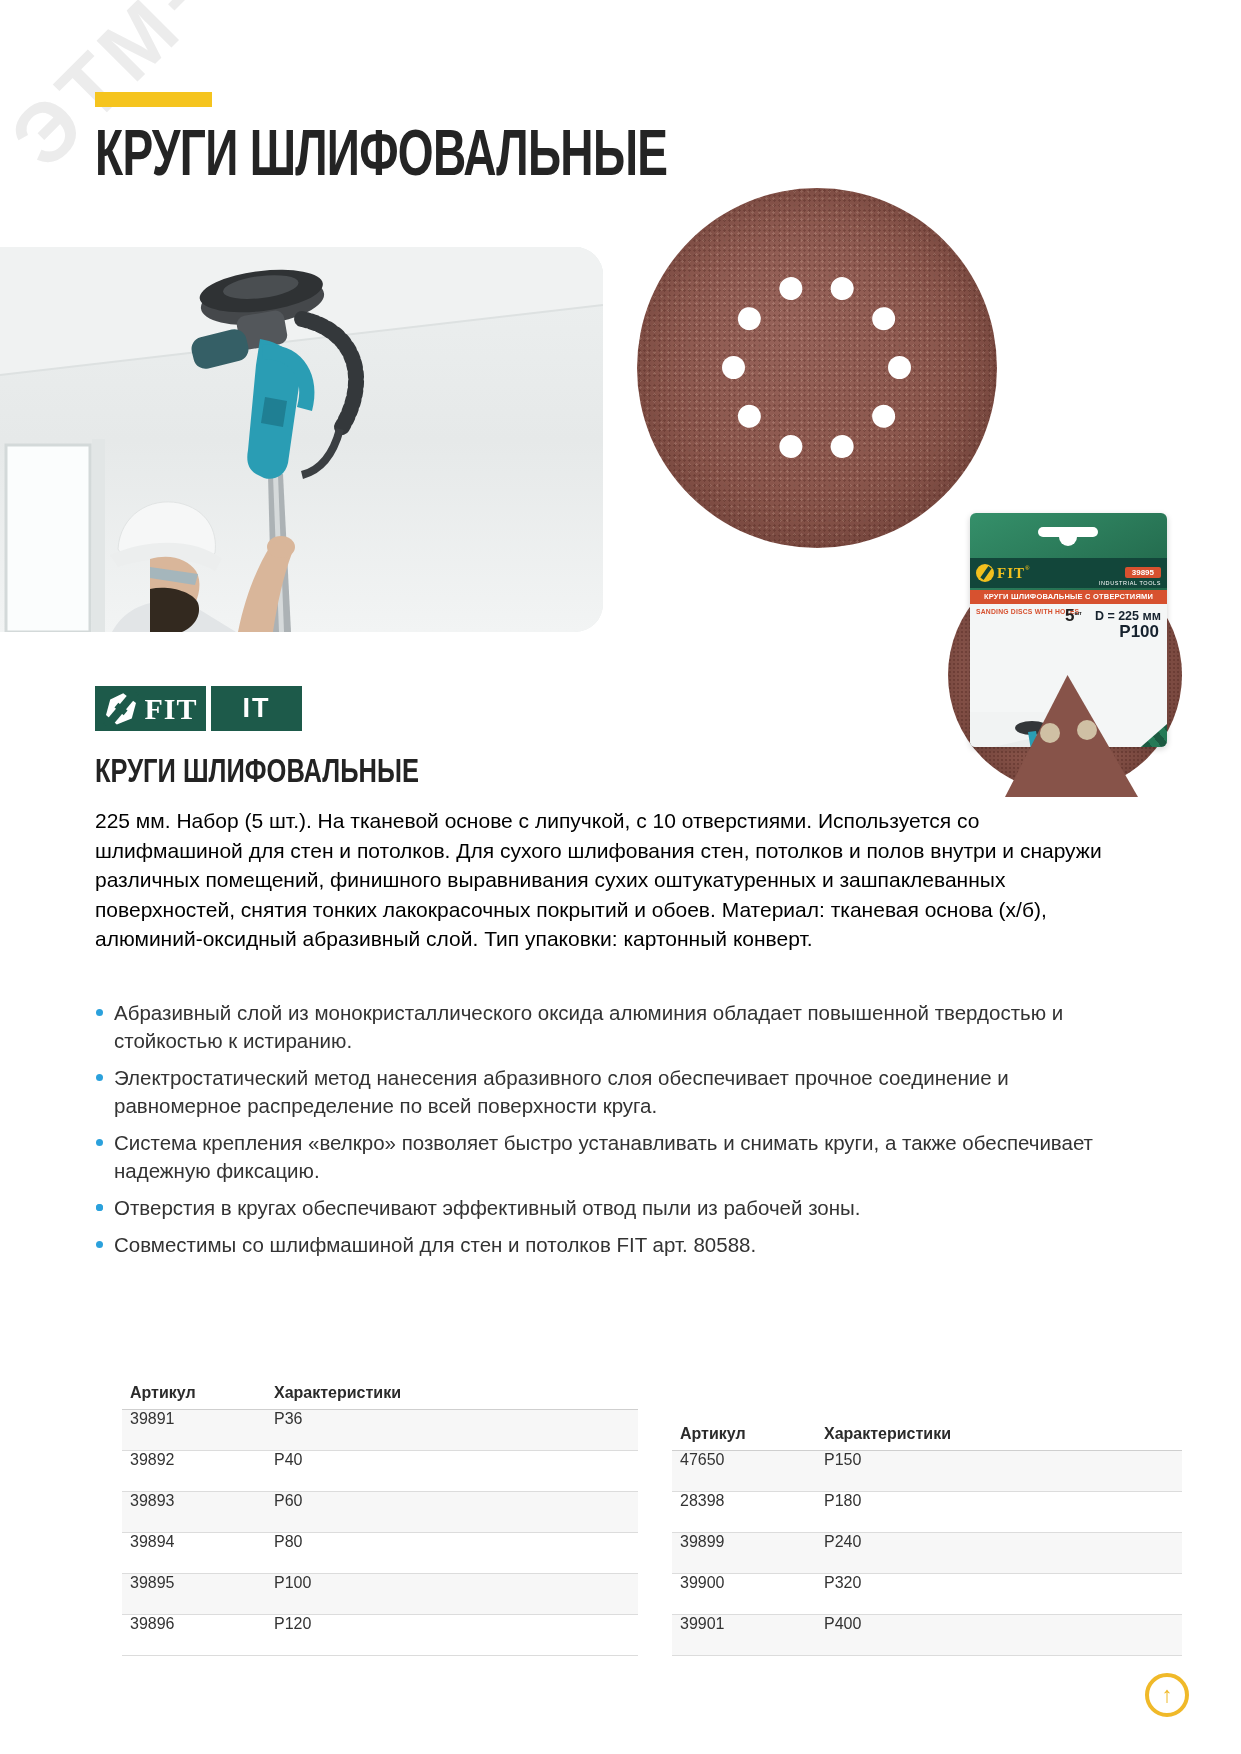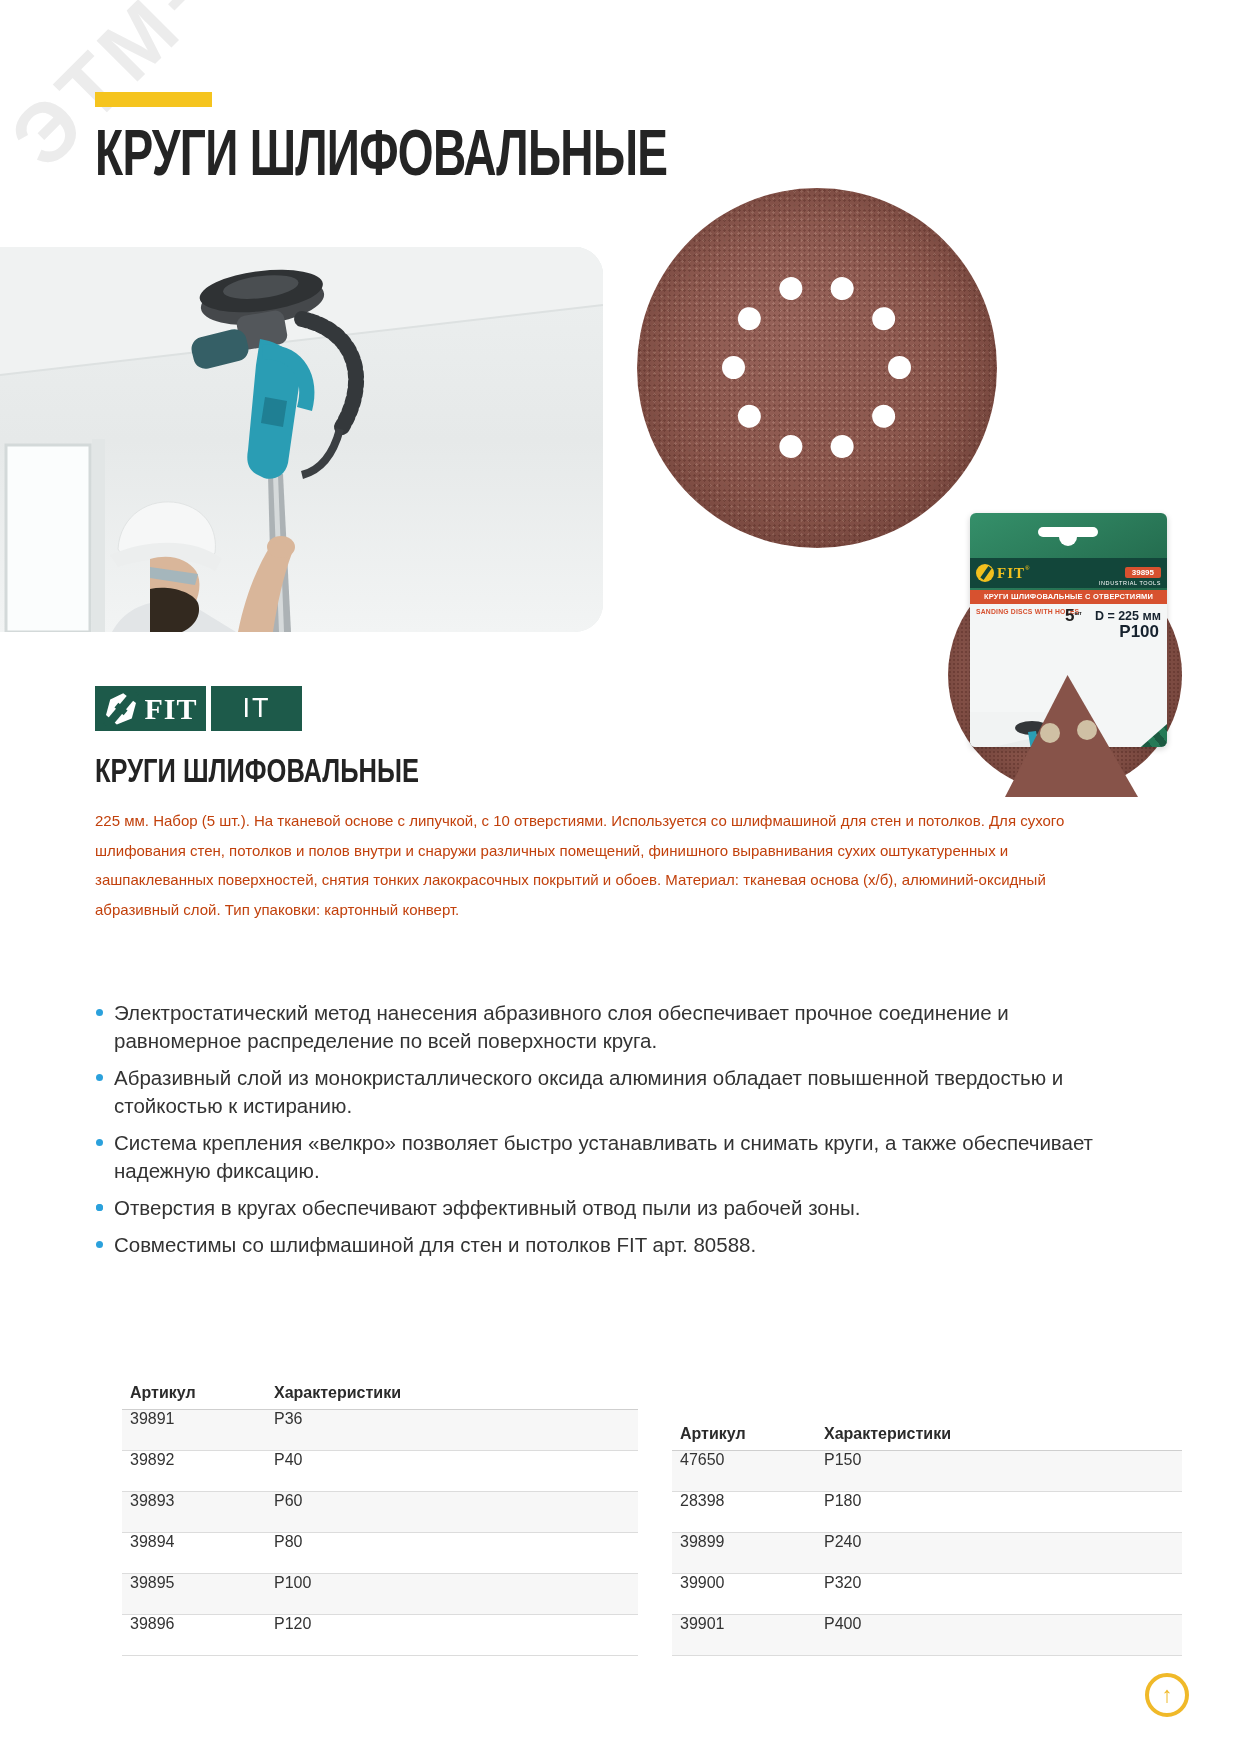--- a/index.html
+++ b/index.html
@@ -83,26 +83,26 @@
           background-color:#875349; background-size:4px 4px, 100% 100%; }
   .pkg-cone-hole { position:absolute; width:20px; height:20px; border-radius:50%; background:#cfc0a4; }
 
   
   .brand-badges { left:95px; top:686px; display:flex; gap:5px; }
   .badge { background:#1d5a4a; height:45px; display:flex; align-items:center; justify-content:center; }
   .badge-fit { width:111px; gap:5px; }
   .badge-it { width:91px; }
   .badge-fit .fit-text { font-family:"Liberation Serif", serif; font-weight:bold; color:#fff;
           font-size:30px; letter-spacing:1px; }
-  .badge-it .it-text { font-weight:normal; color:#fff; font-size:27px; letter-spacing:2px; }
+  .badge-it .it-text { font-weight:bold; color:#fff; font-size:27px; letter-spacing:2px; }
 
   h2.subtitle { left:95px; top:751px; font-size:34px; font-weight:bold; color:#232323;
           transform:scaleX(.75); transform-origin:0 0; white-space:nowrap; }
 
-  .description { left:95px; top:806px; width:1015px; font-size:15px; line-height:29.5px; color:#c2410c; }
+  .description { left:95px; top:806px; width:1015px; font-size:21px; line-height:29.5px; color:#000000; }
 
   .features { left:95px; top:999px; width:1020px; list-style:none; }
   .features li { position:relative; padding-left:19px; font-size:20.5px; line-height:28px;
           color:#333; margin-bottom:9px; }
   .features li .dot { position:absolute; left:1px; top:10px; width:7px; height:7px; border-radius:50%;
           background:#2BA1DC; }
 
   
   .spec-table { position:absolute; font-size:16px; color:#333;margin-left:27px; }
   .spec-table .thead { display:flex; height:33px; align-items:center; font-weight:bold; color:#2b2b2b;
@@ -236,22 +236,22 @@
   <div class="badge badge-it">
     <span class="it-text">IT</span>
   </div>
 </div>
 
 <h2 class="abs subtitle">КРУГИ ШЛИФОВАЛЬНЫЕ</h2>
 
 <p class="abs description">225 мм. Набор (5 шт.). На тканевой основе с липучкой, с 10 отверстиями. Используется со шлифмашиной для стен и потолков. Для сухого шлифования стен, потолков и полов внутри и снаружи различных помещений, финишного выравнивания сухих оштукатуренных и зашпаклеванных поверхностей, снятия тонких лакокрасочных покрытий и обоев. Материал: тканевая основа (х/б), алюминий-оксидный абразивный слой. Тип упаковки: картонный конверт.</p>
 
 <ul class="abs features">
+  <li><span class="dot"></span><span>Абразивный слой из монокристаллического оксида алюминия обладает повышенной твердостью и стойкостью к истиранию.</span></li>
   <li><span class="dot"></span><span>Электростатический метод нанесения абразивного слоя обеспечивает прочное соединение и равномерное распределение по всей поверхности круга.</span></li>
-  <li><span class="dot"></span><span>Абразивный слой из монокристаллического оксида алюминия обладает повышенной твердостью и стойкостью к истиранию.</span></li>
   <li><span class="dot"></span><span>Система крепления «велкро» позволяет быстро устанавливать и снимать круги, а также обеспечивает надежную фиксацию.</span></li>
   <li><span class="dot"></span></li>
   <li><span class="dot"></span><span>Отверстия в кругах обеспечивают эффективный отвод пыли из рабочей зоны.</span></li>
   <li><span class="dot"></span><span>Совместимы со шлифмашиной для стен и потолков FIT арт. 80588.</span></li>
 </ul>
 
 <div class="spec-table table-left">
   <div class="thead">
     <div class="c1">Артикул</div>
     <div class="c2">Характеристики</div>

